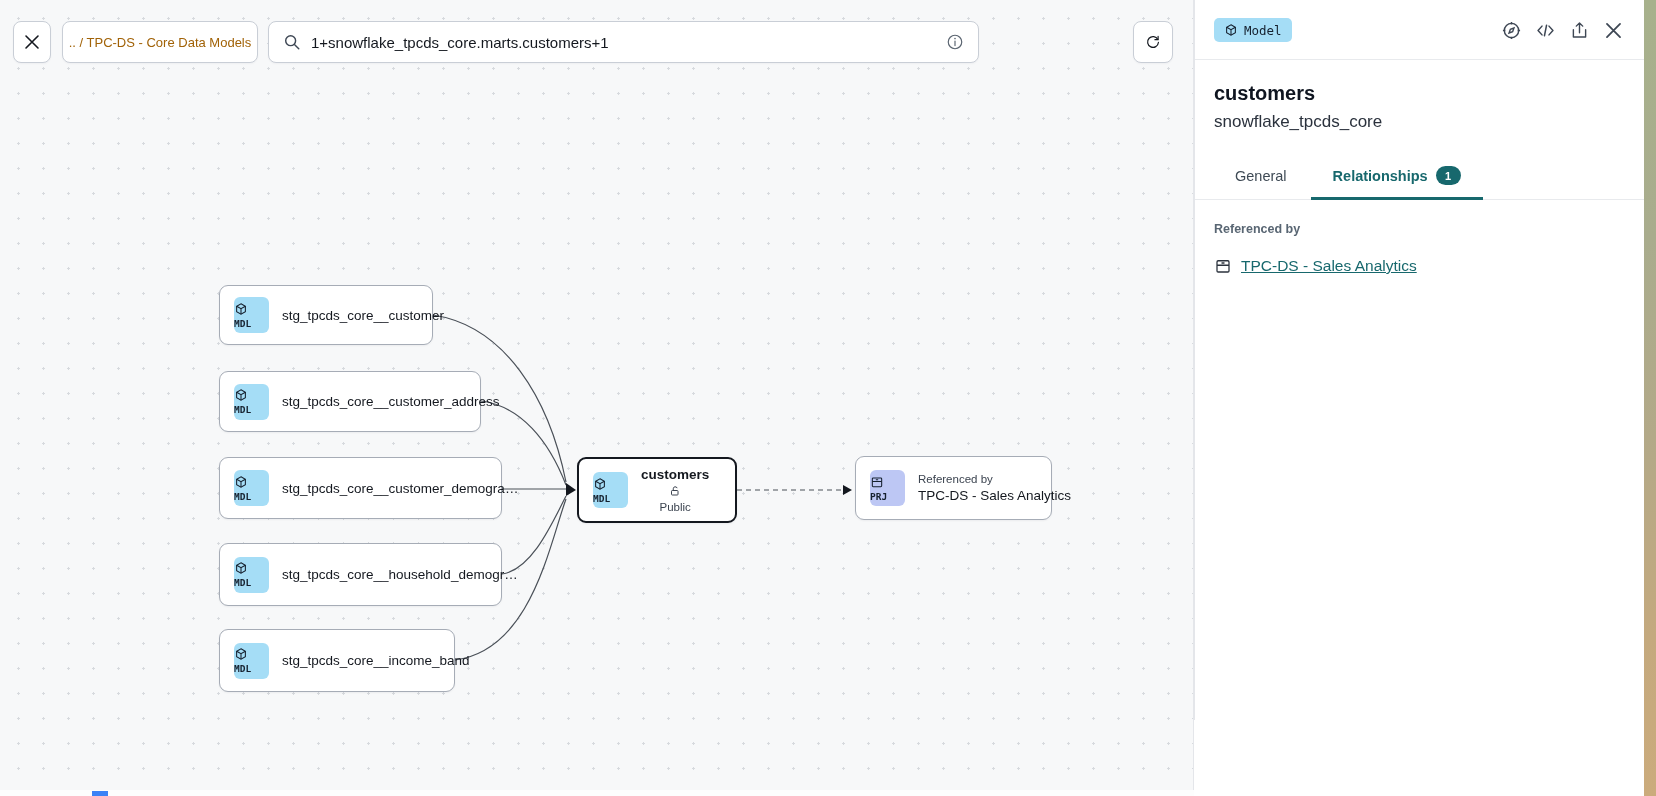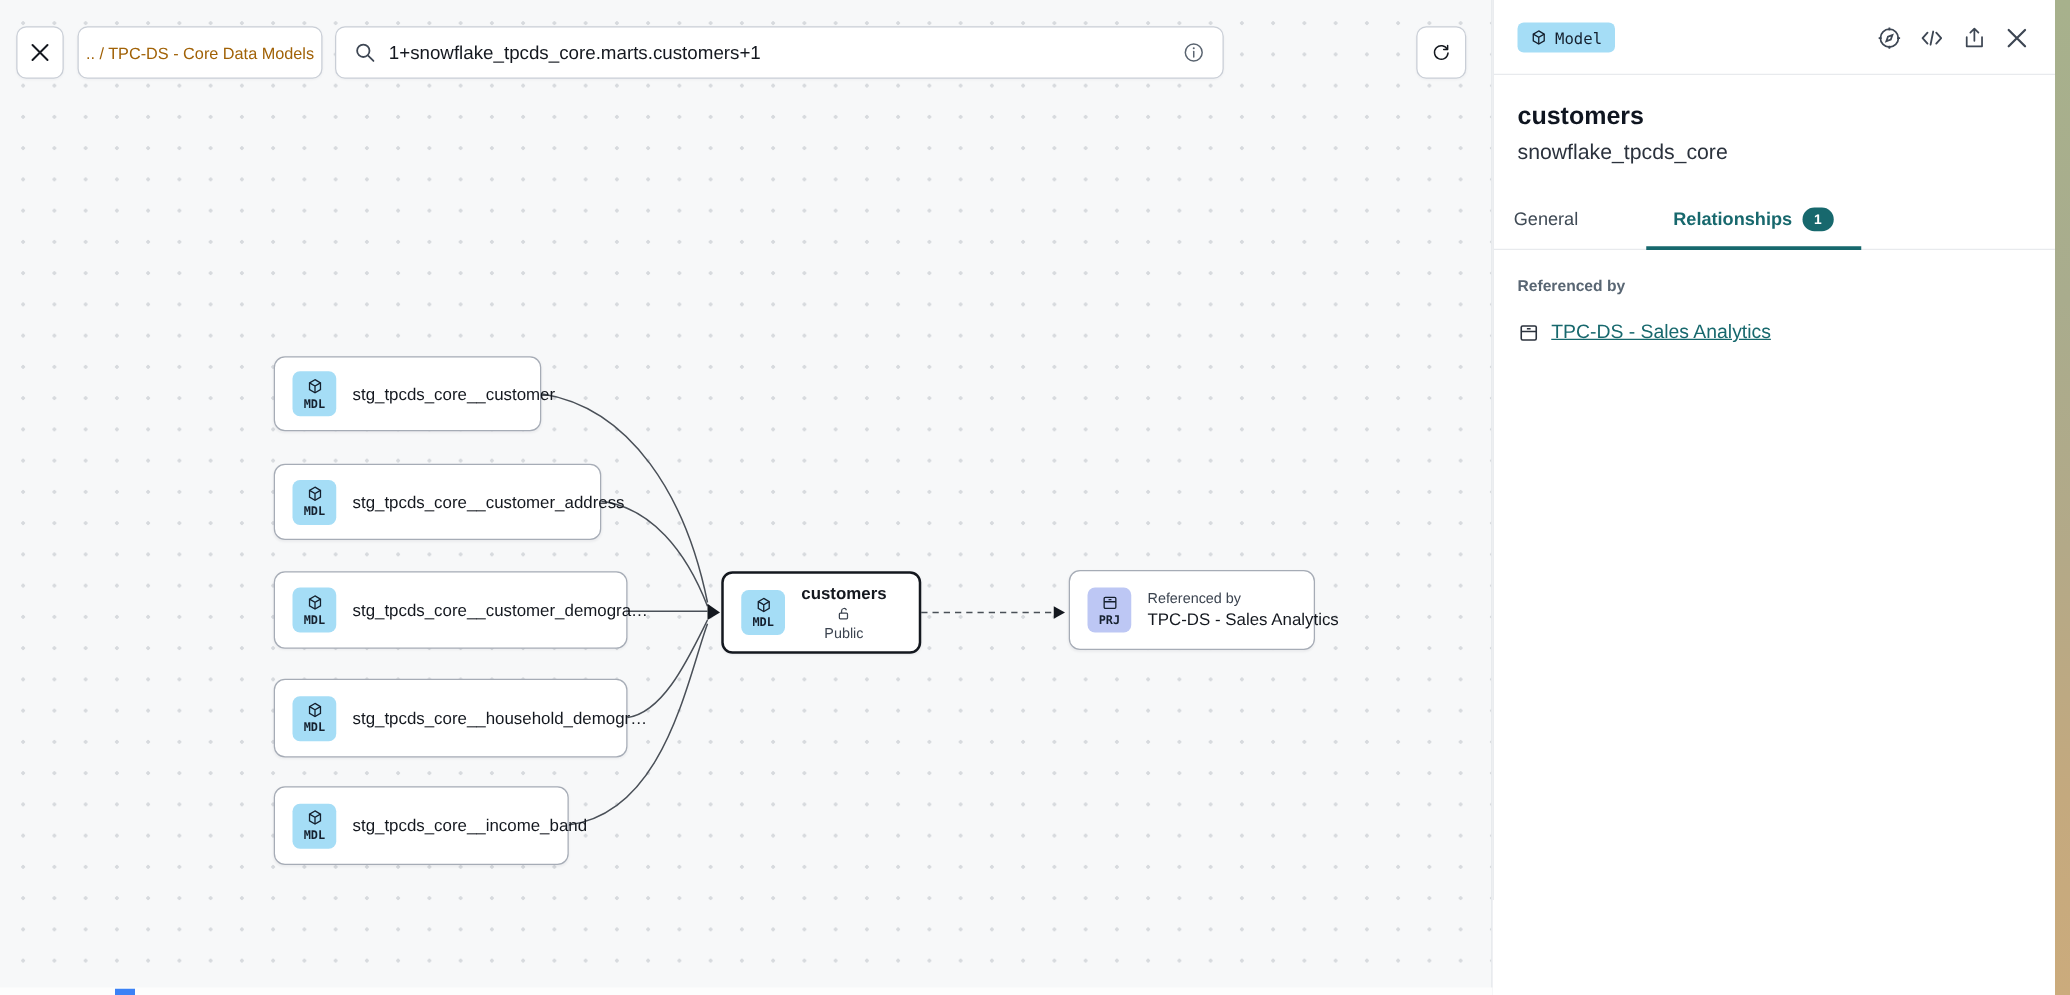--- a/index.html
+++ b/index.html
@@ -33,21 +33,21 @@
 
   
   .node {
     position:absolute; background:#fff; border:1px solid #a6acb6; border-radius:9px;
     display:flex; align-items:center; gap:13px; padding:0 14px;
     box-shadow:0 1px 2px rgba(16,24,40,.05); cursor:pointer;
   }
   .node-label { font-size:13.5px; color:#14181f; white-space:nowrap; }
   .type-chip {
     width:35px; height:36px; border-radius:6px; flex:none;
-    display:flex; flex-direction:column; align-items:center; justify-content:center; gap:3px;
+    display:flex; flex-direction:column; align-items:flex-start; justify-content:center; gap:3px;
   }
   .type-chip .chip-text { font-family:"DejaVu Sans Mono", monospace; font-size:9.5px; font-weight:bold; color:#15202e; line-height:1; }
   .chip-mdl { background:#a5ddf6; }
   .chip-prj { background:#bdc7f4; }
   .node-selected { border:2px solid #14181f; }
   .node-stack { display:flex; flex-direction:column; justify-content:center; gap:3px; }
   .node-title { font-size:13.5px; font-weight:bold; color:#14181f; white-space:nowrap; }
   .node-sub { font-size:11.5px; color:#3c4450; display:flex; align-items:center; gap:4px;flex-direction:column; }
   .node-kicker { font-size:11.5px; color:#3c4450; white-space:nowrap; }
   .edges { position:absolute; left:0; top:0; pointer-events:none; }
@@ -58,23 +58,23 @@
   .model-badge {
     position:absolute; left:19px; top:18px; height:24px; padding:0 10px;
     background:#a5ddf6; border-radius:5px; display:flex; align-items:center; gap:6px;
   }
   .model-badge span { font-family:"DejaVu Sans Mono", monospace; font-size:12.5px; color:#15202e; }
   .panel-actions { position:absolute; right:20px; top:20px; display:flex; gap:13px; }
   .panel-actions .icon { width:21px; height:21px; cursor:pointer; color:#3e4754; }
   .panel-title-block { padding:22px 19px 0 19px; }
   .panel-title { font-size:20px; font-weight:bold; color:#0f1520; }
   .panel-subtitle { margin-top:7px; font-size:17px; color:#2b323d; }
-  .tabs { position:relative; margin-top:24px; border-bottom:1px solid #e8eaed; display:flex; padding-left:16px; gap:46px; }
+  .tabs { position:relative; margin-top:24px; border-bottom:1px solid #e8eaed; display:flex; padding-left:40px; gap:46px; }
   .tab { padding:10px 0 14px 0; font-size:14.5px; color:#3f4a55; display:flex; align-items:center; gap:8px; cursor:pointer; position:relative; }
-  .tab.active { color:#17686d; font-weight:bold;margin-left:30px; }
+  .tab.active { color:#17686d; font-weight:bold; }
   .tab.active::after { content:""; position:absolute; left:-22px; right:-22px; bottom:-1px; height:3px; background:#17686d; }
   .tab-count { min-width:25px; height:19px; border-radius:10px; background:#17686d; color:#fff;
     font-size:11px; font-weight:bold; display:flex; align-items:center; justify-content:center; }
   .panel-body { padding:22px 19px; }
   .section-label { font-size:12.5px; font-weight:bold; color:#596673; }
   .ref-row { margin-top:21px; display:flex; align-items:center; gap:9px; }
   .ref-link { font-size:15.5px; color:#17686d; text-decoration:underline; cursor:pointer; }
   .ref-row .icon { color:#2b323d; }
 
   

